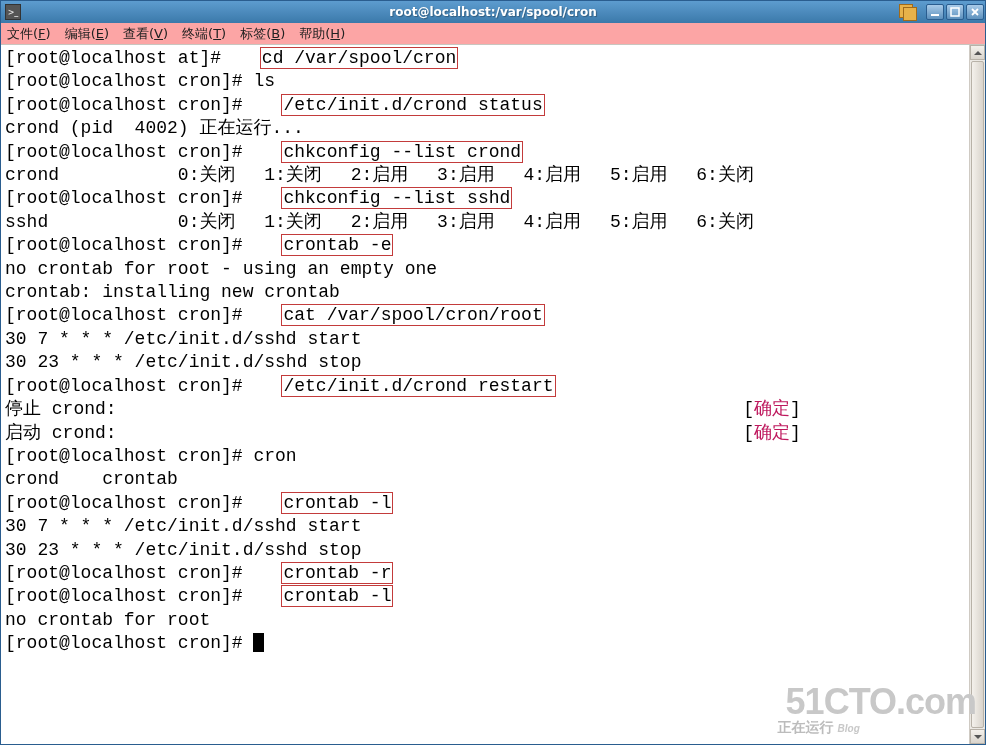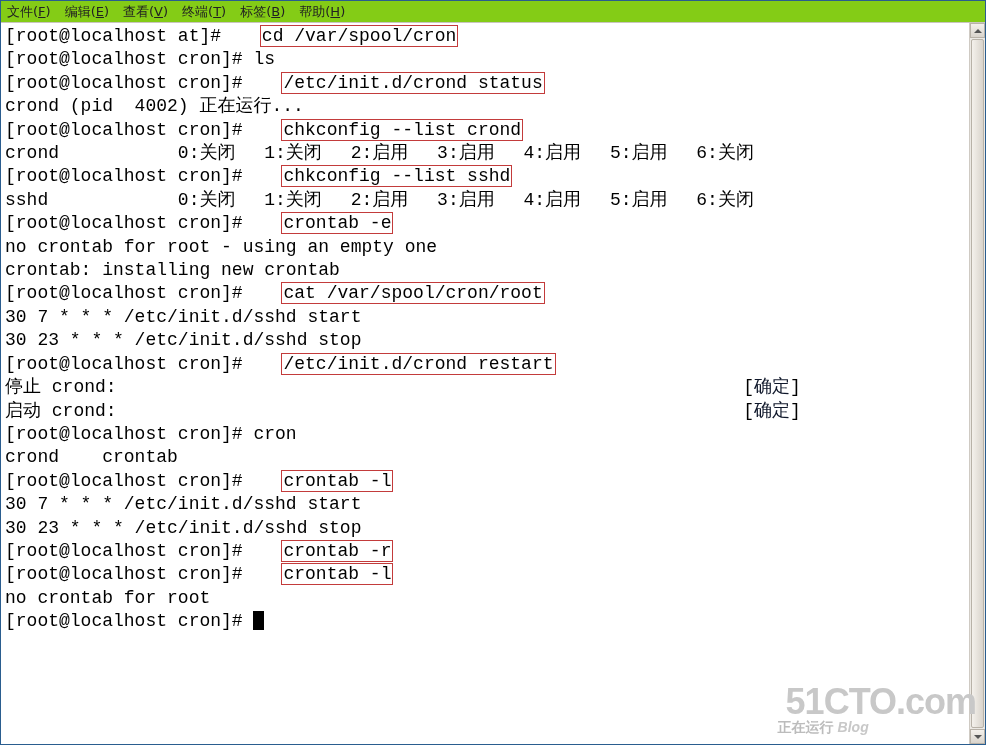--- a/index.html
+++ b/index.html
@@ -83,21 +83,21 @@
     position: absolute;
     width: 12px; height: 12px;
     border: 1px solid #a06a1a;
     background: #e7b24a;
   }
   .stack-icon::before { left: 2px; top: 1px; }
   .stack-icon::after  { left: 6px; top: 4px; }
 
   .menubar {
     height: 22px;
-    background: #84cc16;
+    background: #fca5a5;
     border-bottom: 1px solid #c9c5bf;
     display: flex;
     align-items: center;
     padding: 0 6px;
     flex: 0 0 auto;
     font-size: 13px;
     color: #222;
   }
   .menubar .menu-item {
     margin-right: 14px;
@@ -123,21 +123,21 @@
     letter-spacing: 0px;
   }
   .terminal .line { display:block; }
   .terminal .hl {
     border: 1px solid #c33b3b;
     padding: 0px 1px;
     display: inline-block;
     line-height: 20px;
     margin-left: 28px;
   }
-  .terminal .ok { color: #0f172a; text-align: right; }
+  .terminal .ok { color: #be185d; text-align: right; }
   .terminal .cursor {
     display: inline-block;
     width: 11px;
     height: 19px;
     background: #000;
     vertical-align: text-bottom;
     margin-bottom: 1px;
   }
 
   .scrollbar {
@@ -188,31 +188,53 @@
     color: #c8c8c8;
     margin-left: 8px;
   }
   .watermark .wm-small {
     font-size: 14px;
     font-weight: bold;
     color: #bcbcbc;
     margin-top: -4px;
   }
   .watermark .wm-blog {
-    font-size: 14px;
+    font-size: 10px;
     font-style: italic;
     color: #c8c8c8;
     margin-left: 4px;
   }
 </style>
 </head>
 <body>
 
 <div class="window">
 
+  <div class="titlebar">
+    <div class="app-icon"></div>
+    <div class="title-text">root@localhost:/var/spool/cron</div>
+    <div class="right-group">
+      <div class="stack-icon"></div>
+      <div class="tb-btn">
+        <svg width="10" height="10" viewBox="0 0 10 10">
+            <rect x="1" y="7" width="8" height="2" fill="#fff"></rect>
+          </svg>
+      </div>
+      <div class="tb-btn">
+        <svg width="10" height="10" viewBox="0 0 10 10">
+            <rect x="1" y="1" width="8" height="8" fill="none" stroke="#fff" stroke-width="1.5"></rect>
+          </svg>
+      </div>
+      <div class="tb-btn">
+        <svg width="10" height="10" viewBox="0 0 10 10">
+            <path d="M2 2 L8 8 M8 2 L2 8" stroke="#fff" stroke-width="1.8"></path>
+          </svg>
+      </div>
+    </div>
+  </div>
 
   <div class="menubar">
     <span class="menu-item"><span>文件</span>(<u>F</u>)</span>
     <span class="menu-item"><span>编辑</span>(<u>E</u>)</span>
     <span class="menu-item"><span>查看</span>(<u>V</u>)</span>
     <span class="menu-item"><span>终端</span>(<u>T</u>)</span>
     <span class="menu-item"><span>标签</span>(<u>B</u>)</span>
     <span class="menu-item"><span>帮助</span>(<u>H</u>)</span>
   </div>
 

